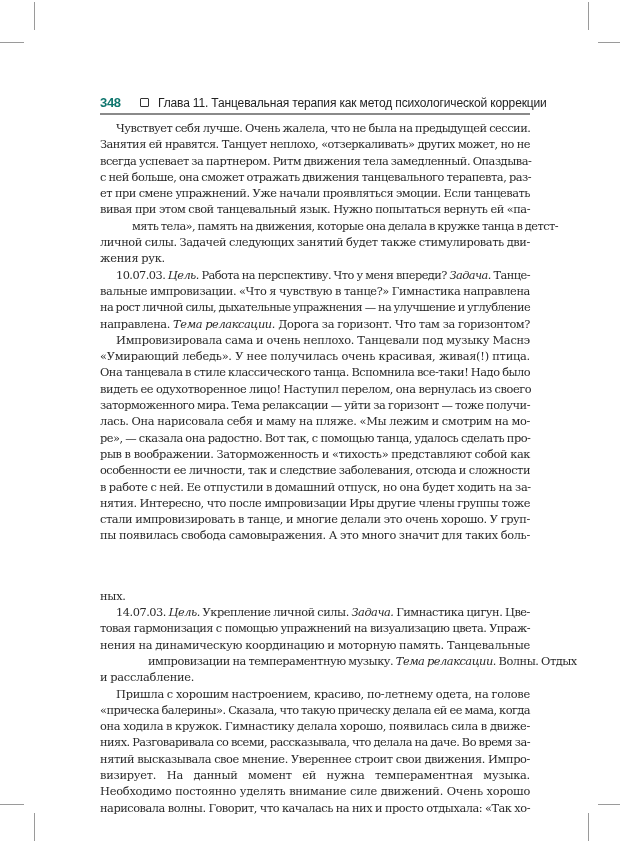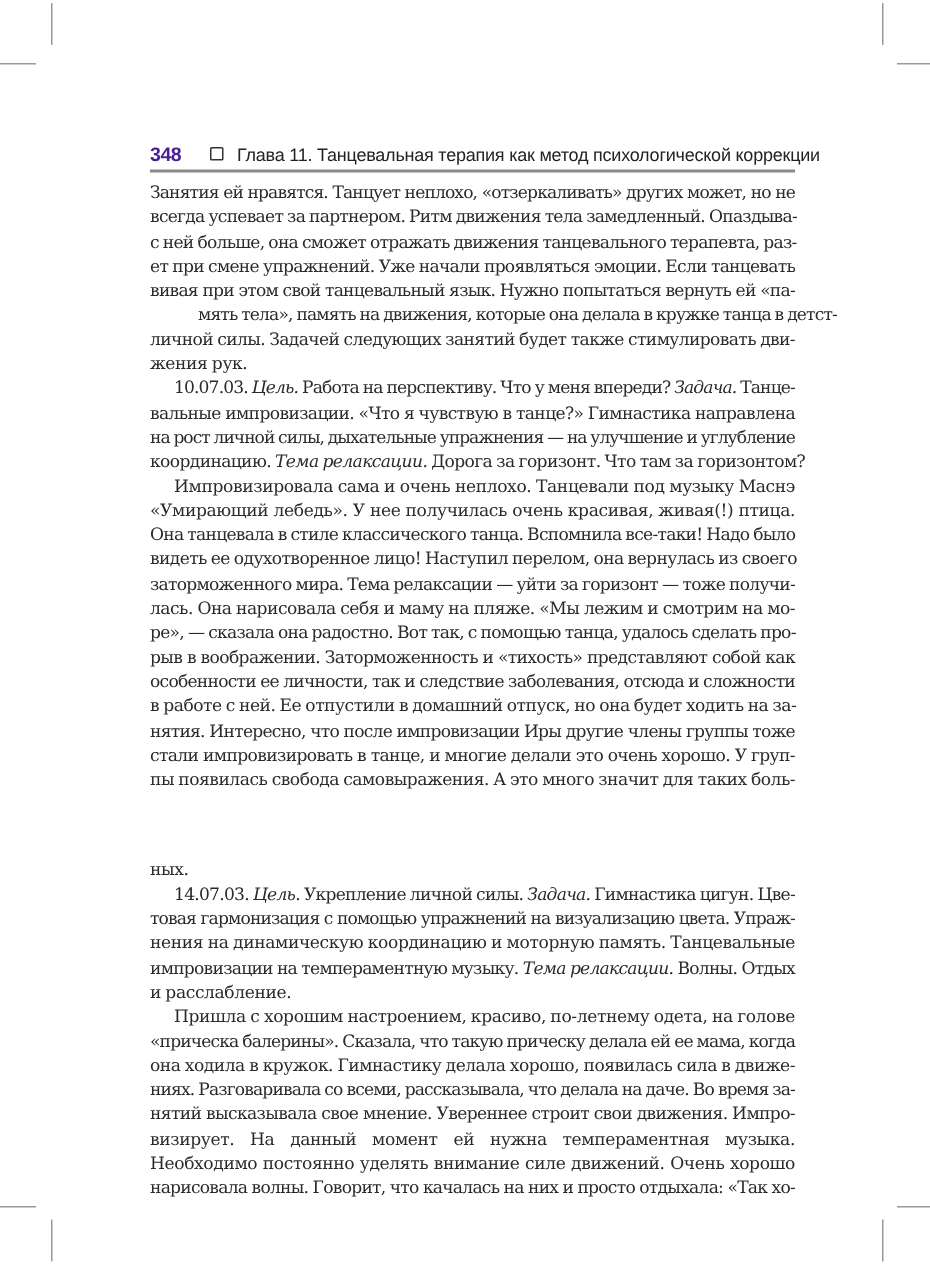--- a/index.html
+++ b/index.html
@@ -1,21 +1,21 @@
 <!DOCTYPE html>
 <html><head>
 <meta charset="utf-8">
 <style>
   html, body { margin:0; padding:0; background:#ffffff; }
   body { width:620px; height:847px; position:relative; overflow:hidden; font-family:"DejaVu Serif", "Liberation Serif", serif; color:#2a2a2a; }
   .crop { position:absolute; background:#9a9a9a; }
   .crop.v { width:1px; height:28px; }
   .crop.h { height:1px; width:24px; }
   #header { position:absolute; left:100px; top:95px; width:430px; height:22px; }
-  #header .num { position:absolute; left:0; top:0; font-family:"Liberation Sans", sans-serif; font-weight:bold; font-size:13px; color:#4c1d95; letter-spacing:-0.3px; }
+  #header .num { position:absolute; left:0; top:0; font-family:"Liberation Sans", sans-serif; font-weight:bold; font-size:13px; color:#0f766e; letter-spacing:-0.3px; }
   #header .box { position:absolute; left:40px; top:3px; width:7px; height:7px; border:1px solid #333; border-radius:1px; }
   #header .title { position:absolute; left:58px; top:1px; font-family:"Liberation Sans", sans-serif; font-size:12px; color:#222; letter-spacing:-0.15px; white-space:nowrap; }
   #header .rule { position:absolute; left:0; top:18px; width:430px; height:2px; background:#8a8a8a; }
   #body { position:absolute; left:100px; top:120px; width:430px; }
   .p { font-size:11.4px; line-height:16.3px; text-align:justify; text-align-last:left; margin:0; hyphens:manual; letter-spacing:-0.25px; word-spacing:-0.5px; }
   .p .line { display:block; text-align:justify; text-align-last:justify; white-space:nowrap; overflow:visible; }
   .p .line.last { text-align-last:left; }
   i { font-style:italic; }
 </style>
 </head>
@@ -33,35 +33,36 @@
 <div id="header">
   <span class="num">348</span>
   <span class="box"></span>
   <span class="title">Глава 11. Танцевальная терапия как метод психологической коррекции</span>
   <div class="rule"></div>
 </div>
 
 <div id="body">
 
   <p class="p">
+    <span class="line" style="text-indent: 16px; letter-spacing: -0.49px;">Чувствует себя лучше. Очень жалела, что не была на предыдущей сессии.</span>
     <span class="line" style="letter-spacing: -0.57px;">Занятия ей нравятся. Танцует неплохо, «отзеркаливать» других может, но не</span>
     <span class="line" style="letter-spacing: -0.49px;">всегда успевает за партнером. Ритм движения тела замедленный. Опаздыва-</span>
     <span class="line" style="letter-spacing: -0.49px;">с ней больше, она сможет отражать движения танцевального терапевта, раз-</span>
     <span class="line" style="letter-spacing: -0.49px;">ет при смене упражнений. Уже начали проявляться эмоции. Если танцевать</span>
     <span class="line" style="letter-spacing: -0.49px;">вивая при этом свой танцевальный язык. Нужно попытаться вернуть ей «па-</span>
     <span class="line" style="letter-spacing: -0.57px; margin-left: 32px;">мять тела», память на движения, которые она делала в кружке танца в детст-</span>
     <span class="line" style="letter-spacing: -0.41px;">личной силы. Задачей следующих занятий будет также стимулировать дви-</span>
     <span class="line last" style="letter-spacing: -0.25px;">жения рук.</span>
   </p>
 
   <p class="p">
     <span class="line" style="text-indent: 16px; letter-spacing: -0.57px;"><span>10.07.03.</span> <i>Цель.</i> <span>Работа на перспективу. Что у меня впереди?</span> <i>Задача.</i> <span>Танце-</span></span>
     <span class="line" style="letter-spacing: -0.41px;">вальные импровизации. «Что я чувствую в танце?» Гимнастика направлена</span>
     <span class="line" style="letter-spacing: -0.65px;">на рост личной силы, дыхательные упражнения — на улучшение и углубление</span>
-    <span class="line" style="letter-spacing: -0.41px;"><span>координацию.</span> <i>Тема релаксации.</i> <span>Дорога за горизонт. Что там за горизонтом?</span></span>
+    <span class="line" style="letter-spacing: -0.41px;"><span>направлена.</span> <i>Тема релаксации.</i> <span>Дорога за горизонт. Что там за горизонтом?</span></span>
   </p>
 
   <p class="p">
     <span class="line" style="text-indent: 16px; letter-spacing: -0.25px;">Импровизировала сама и очень неплохо. Танцевали под музыку Маснэ</span>
     <span class="line" style="letter-spacing: -0.25px;">«Умирающий лебедь». У нее получилась очень красивая, живая(!) птица.</span>
     <span class="line" style="letter-spacing: -0.49px;">Она танцевала в стиле классического танца. Вспомнила все-таки! Надо было</span>
     <span class="line" style="letter-spacing: -0.41px;">видеть ее одухотворенное лицо! Наступил перелом, она вернулась из своего</span>
     <span class="line" style="letter-spacing: -0.49px;">заторможенного мира. Тема релаксации — уйти за горизонт — тоже получи-</span>
     <span class="line" style="letter-spacing: -0.33px;">лась. Она нарисовала себя и маму на пляже. «Мы лежим и смотрим на мо-</span>
     <span class="line" style="letter-spacing: -0.49px;">ре», — сказала она радостно. Вот так, с помощью танца, удалось сделать про-</span>
@@ -71,21 +72,21 @@
     <span class="line" style="letter-spacing: -0.49px;">нятия. Интересно, что после импровизации Иры другие члены группы тоже</span>
     <span class="line" style="letter-spacing: -0.41px;">стали импровизировать в танце, и многие делали это очень хорошо. У груп-</span>
     <span class="line" style="letter-spacing: -0.33px;">пы появилась свобода самовыражения. А это много значит для таких боль-</span>
     <span class="line last" style="letter-spacing: -0.25px; margin-top: 44px;">ных.</span>
   </p>
 
   <p class="p">
     <span class="line" style="text-indent: 16px; letter-spacing: -0.49px;"><span>14.07.03.</span> <i>Цель.</i> <span>Укрепление личной силы.</span> <i>Задача.</i> <span>Гимнастика цигун. Цве-</span></span>
     <span class="line" style="letter-spacing: -0.57px;">товая гармонизация с помощью упражнений на визуализацию цвета. Упраж-</span>
     <span class="line" style="letter-spacing: -0.25px;">нения на динамическую координацию и моторную память. Танцевальные</span>
-    <span class="line" style="letter-spacing: -0.49px;"><span>импровизации на темпераментную музыку.</span> <i>Тема релаксации.</i> <span>Волны. Отдых</span></span>
+    <span class="line" style="letter-spacing: -0.49px; margin-left: 48px;"><span>импровизации на темпераментную музыку.</span> <i>Тема релаксации.</i> <span>Волны. Отдых</span></span>
     <span class="line last" style="letter-spacing: -0.25px;">и расслабление.</span>
   </p>
 
   <p class="p">
     <span class="line" style="text-indent: 16px; letter-spacing: -0.25px;">Пришла с хорошим настроением, красиво, по-летнему одета, на голове</span>
     <span class="line" style="letter-spacing: -0.57px;">«прическа балерины». Сказала, что такую прическу делала ей ее мама, когда</span>
     <span class="line" style="letter-spacing: -0.33px;">она ходила в кружок. Гимнастику делала хорошо, появилась сила в движе-</span>
     <span class="line" style="letter-spacing: -0.57px;">ниях. Разговаривала со всеми, рассказывала, что делала на даче. Во время за-</span>
     <span class="line" style="letter-spacing: -0.41px;">нятий высказывала свое мнение. Увереннее строит свои движения. Импро-</span>
     <span class="line" style="letter-spacing: -0.25px;">визирует. На данный момент ей нужна темпераментная музыка.</span>

